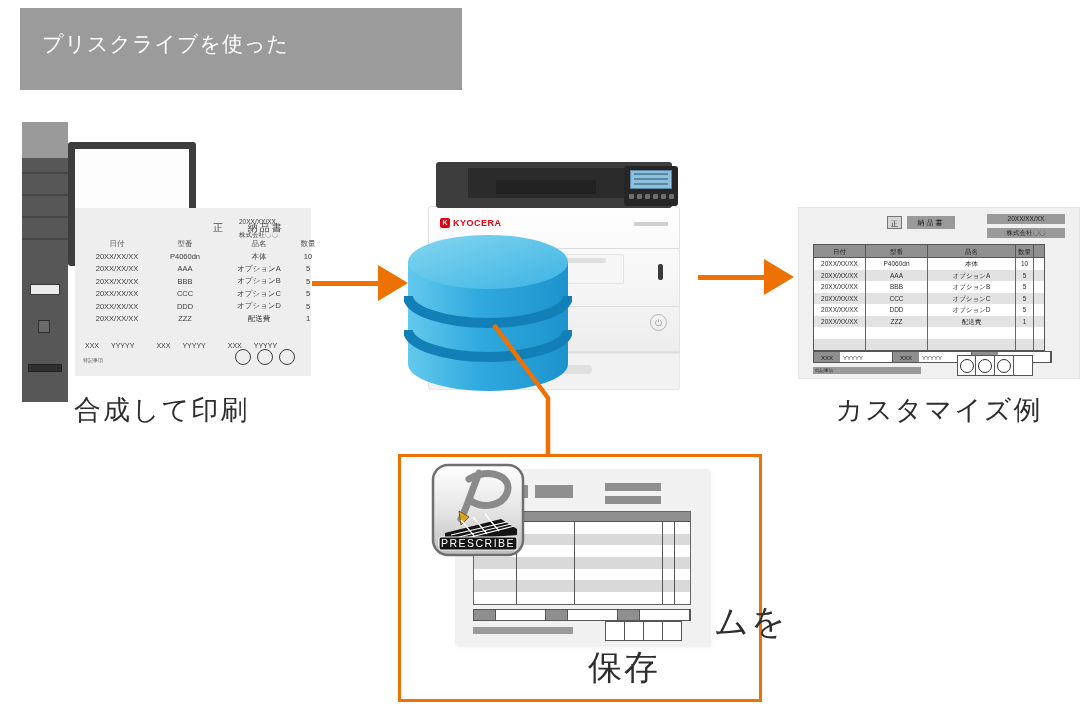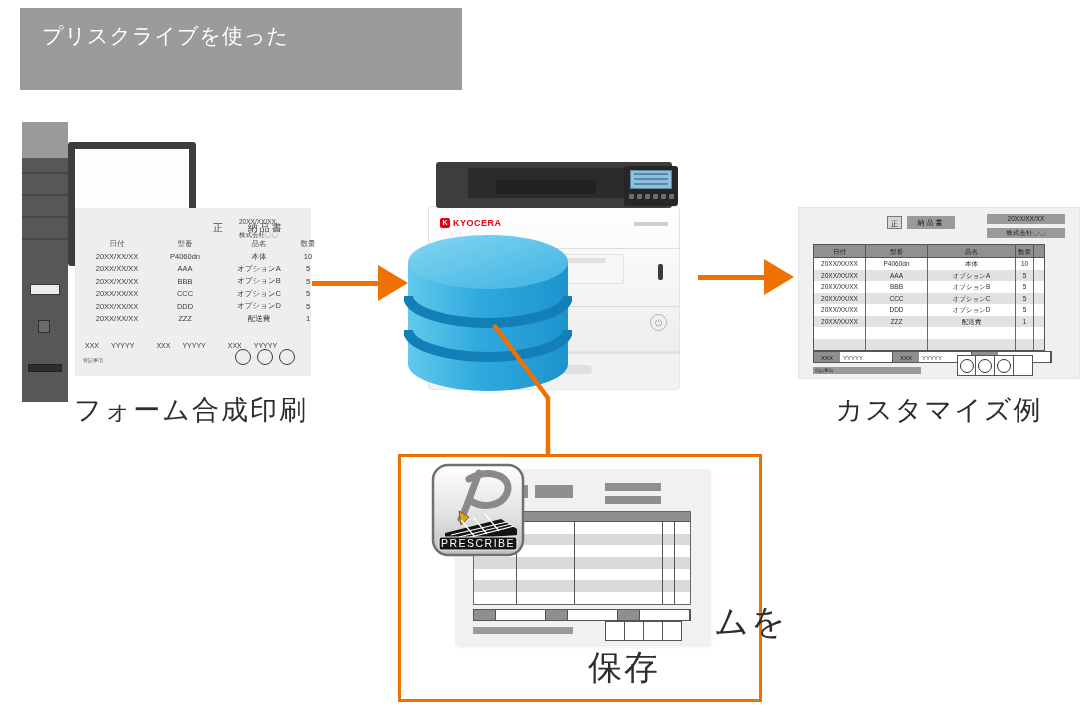--- a/index.html
+++ b/index.html
@@ -2,21 +2,21 @@
 <html><head>
 <meta charset="utf-8">
 <style>
   html,body{margin:0;padding:0;background:#fff;}
   .stage{position:relative;width:1080px;height:720px;overflow:hidden;background:#fff;
          font-family:"Liberation Sans",sans-serif;color:#333;}
   [data-interactable]{box-sizing:border-box;}
 
   
   .title-box{position:absolute;left:20px;top:8px;width:442px;height:82px;background:#9b9b9b;
-             color:#fff;padding:12px 22px;box-sizing:border-box;}
+             color:#fff;padding:20px 22px;box-sizing:border-box;}
   .title-box div{font-size:21px;line-height:1.55;font-weight:500;letter-spacing:1px;}
 
   
   .tower{position:absolute;left:22px;top:122px;width:46px;height:280px;background:#575757;}
   .tower-cap{position:absolute;left:0;top:0;width:100%;height:36px;background:#9a9a9a;}
   .tower-line{position:absolute;left:0;width:100%;height:2px;background:#474747;}
   .tower-bay{position:absolute;left:8px;top:162px;width:30px;height:11px;background:#ececec;border:1px solid #3a3a3a;}
   .tower-btn{position:absolute;left:16px;top:198px;width:12px;height:13px;border:1px solid #2e2e2e;background:#6a6a6a;
              color:#ddd;font-size:7px;text-align:center;line-height:13px;}
   .tower-slot{position:absolute;left:6px;top:242px;width:34px;height:8px;background:#2e2e2e;border:1px solid #222;}
@@ -225,21 +225,21 @@
         <div class="pfgroup" data-interactable="false"><span class="pfx" data-interactable="false">XXX</span><span class="pfy" data-interactable="false">YYYYY</span></div>
         <div class="pfgroup" data-interactable="false"><span class="pfx" data-interactable="false">XXX</span><span class="pfy" data-interactable="false">YYYYY</span></div>
       </div>
     <div class="pd-note" data-interactable="false">特記事項</div>
     <div class="plain-seals" data-interactable="false">
         <div class="seal" data-interactable="false"></div>
         <div class="seal" data-interactable="false"></div>
         <div class="seal" data-interactable="false"></div>
       </div>
   </div>
-  <div class="caption caption-left" data-interactable="false">フォーム合成印刷</div>
+  <div class="caption caption-left" data-interactable="false">合成して印刷</div>
 
   <div class="arrow arrow-1" data-interactable="false">
     <div class="shaft" data-interactable="false"></div>
       <div class="head" data-interactable="false"></div>
   </div>
   <div class="arrow arrow-2" data-interactable="false">
     <div class="shaft" data-interactable="false"></div>
       <div class="head" data-interactable="false"></div>
   </div>
 

